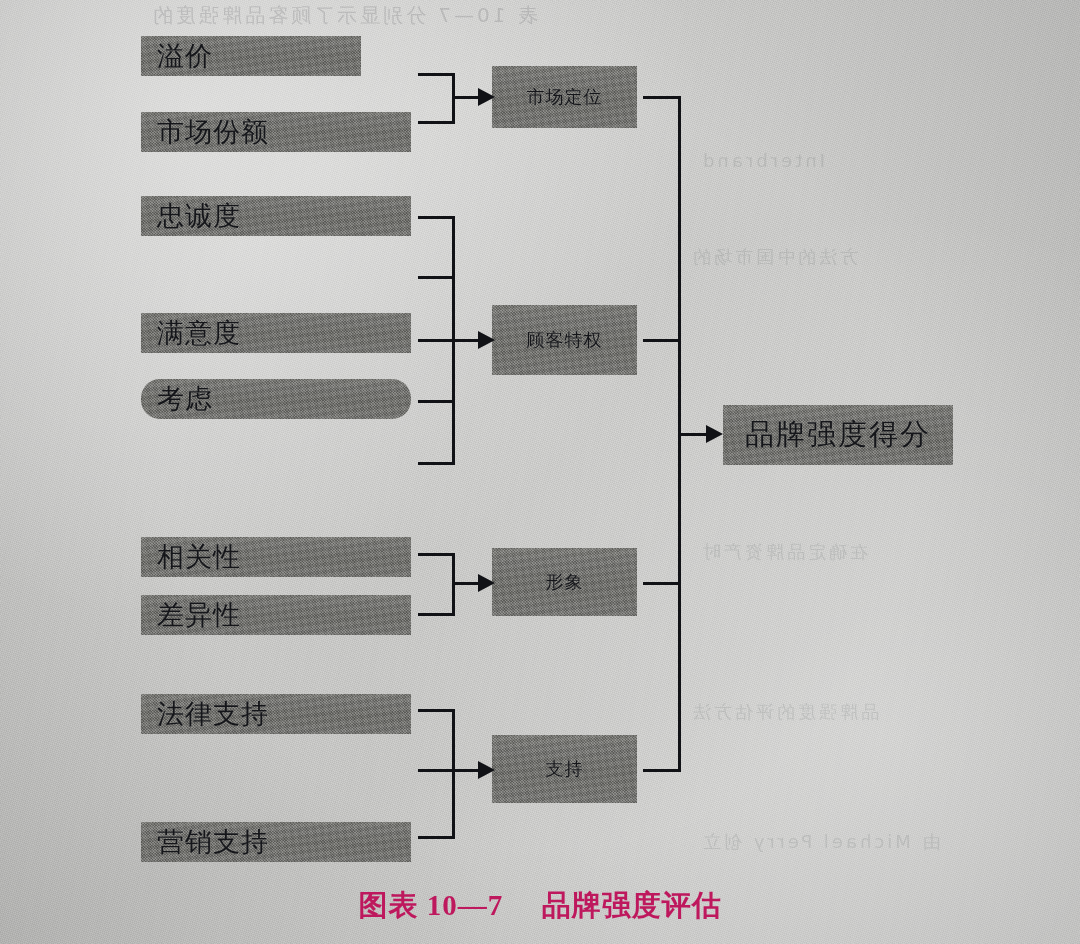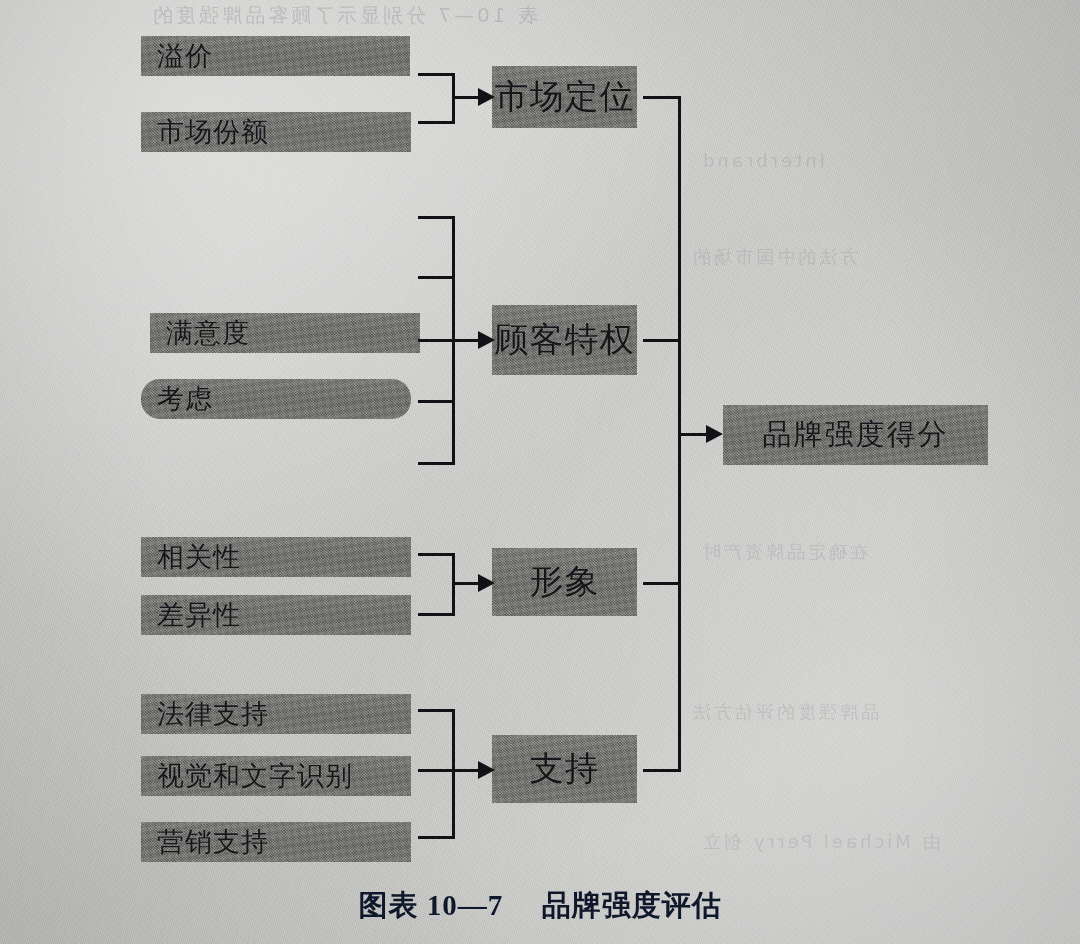--- a/index.html
+++ b/index.html
@@ -78,21 +78,21 @@
   }
   .node-label { position: relative; z-index: 2; }
 
   .leaf {
     padding-left: 16px;
     font-size: 27px;
     letter-spacing: 1px;
   }
   .mid {
     justify-content: center;
-    font-size: 34px;
+    font-size: 18px;
     letter-spacing: 1px;
   }
   .out {
     justify-content: center;
     font-size: 29px;
     letter-spacing: 2px;
   }
 
   
   .ln {
@@ -115,57 +115,60 @@
 
   
   #caption {
     position: absolute;
     left: 0;
     right: 0;
     top: 886px;
     text-align: center;
     font-size: 29px;
     font-weight: bold;
-    color: #0f172a;
+    color: #be185d;
     letter-spacing: 1px;
   }
   #caption .cap-sep { display: inline-block; width: 22px; }
 </style>
 </head>
 <body>
 
 <div id="page">
 
   <div id="paper-grain"></div>
 
   <div class="bleed" style="left:150px; top:2px;">表 10—7 分别显示了顾客品牌强度的</div>
   <div class="bleed v2" style="left:700px; top:150px;">Interbrand</div>
   <div class="bleed v2" style="left:690px; top:245px;">方法的中国市场的</div>
   <div class="bleed v2" style="left:700px; top:540px;">在确定品牌资产时</div>
   <div class="bleed v2" style="left:690px; top:700px;">品牌强度的评估方法</div>
   <div class="bleed v2" style="left:700px; top:830px;">由 Michael Perry 创立</div>
 
-  <div class="node leaf" style="left:141px; top:36px; width:269px; height:40px;">
+  <div class="node leaf" style="left:141px; top:36px; width:220px; height:40px;">
     <span class="node-label">溢价</span>
   </div>
   <div class="node leaf" style="left:141px; top:100px; width:270px; height:40px;margin-top:12px;">
     <span class="node-label">市场份额</span>
   </div>
 
   <div class="ln h" style="left:418px; top:73px;  width:37px;"></div>
   <div class="ln h" style="left:418px; top:121px; width:37px;"></div>
   <div class="ln v" style="left:452px; top:73px;  height:51px;"></div>
   <div class="ln h" style="left:452px; top:96px;  width:28px;"></div>
   <div class="arrow" style="left:478px; top:88px;"></div>
 
   <div class="node mid" style="left:492px; top:66px; width:145px; height:62px;">
     <span class="node-label">市场定位</span>
   </div>
 
-  <div class="node leaf" style="left:150px; top:313px; width:270px; height:40px;">
+  <div class="node leaf" style="left:141px; top:196px; width:270px; height:40px;">
+    <span class="node-label">忠诚度</span>
+  </div>
+  <div class="node leaf" style="left:141px; top:313px; width:270px; height:40px;">
     <span class="node-label">满意度</span>
   </div>
   <div class="node leaf" style="left:141px; top:379px; width:270px; height:40px;border-radius:19px;">
     <span class="node-label">考虑</span>
   </div>
 
   <div class="ln h" style="left:418px; top:216px; width:37px;"></div>
   <div class="ln h" style="left:418px; top:276px; width:37px;"></div>
   <div class="ln h" style="left:418px; top:339px; width:37px;"></div>
   <div class="ln h" style="left:418px; top:400px; width:37px;"></div>
@@ -191,23 +194,20 @@
   <div class="ln h" style="left:452px; top:582px; width:28px;"></div>
   <div class="arrow" style="left:478px; top:574px;"></div>
 
   <div class="node leaf" style="left:141px; top:694px; width:270px; height:40px;">
     <span class="node-label">法律支持</span>
   </div>
 
   <div class="node mid" style="left:492px; top:548px; width:145px; height:68px;">
     <span class="node-label">形象</span>
   </div>
-  <div class="node leaf" style="left:141px; top:756px; width:270px; height:40px;">
-    <span class="node-label">视觉和文字识别</span>
-  </div>
   <div class="node leaf" style="left:141px; top:822px; width:270px; height:40px;">
     <span class="node-label">营销支持</span>
   </div>
 
   <div class="ln h" style="left:418px; top:709px; width:37px;"></div>
   <div class="ln h" style="left:418px; top:769px; width:37px;"></div>
   <div class="ln h" style="left:418px; top:836px; width:37px;"></div>
   <div class="ln v" style="left:452px; top:709px; height:130px;"></div>
   <div class="ln h" style="left:452px; top:769px; width:28px;"></div>
   <div class="arrow" style="left:478px; top:761px;"></div>
@@ -217,21 +217,21 @@
   </div>
 
   <div class="ln h" style="left:643px; top:96px;  width:38px;"></div>
   <div class="ln h" style="left:643px; top:339px; width:38px;"></div>
   <div class="ln h" style="left:643px; top:582px; width:38px;"></div>
   <div class="ln h" style="left:643px; top:769px; width:38px;"></div>
   <div class="ln v" style="left:678px; top:96px;  height:676px;"></div>
   <div class="ln h" style="left:678px; top:433px; width:33px;"></div>
   <div class="arrow" style="left:706px; top:425px;"></div>
 
-  <div class="node out" style="left:723px; top:405px; width:265px; height:60px;">
+  <div class="node out" style="left:723px; top:405px; width:230px; height:60px;">
     <span class="node-label">品牌强度得分</span>
   </div>
 
   <div id="caption">
     <span>图表 10—7</span>
     <span class="cap-sep"></span>
     <span>品牌强度评估</span>
   </div>
 
 </div>

